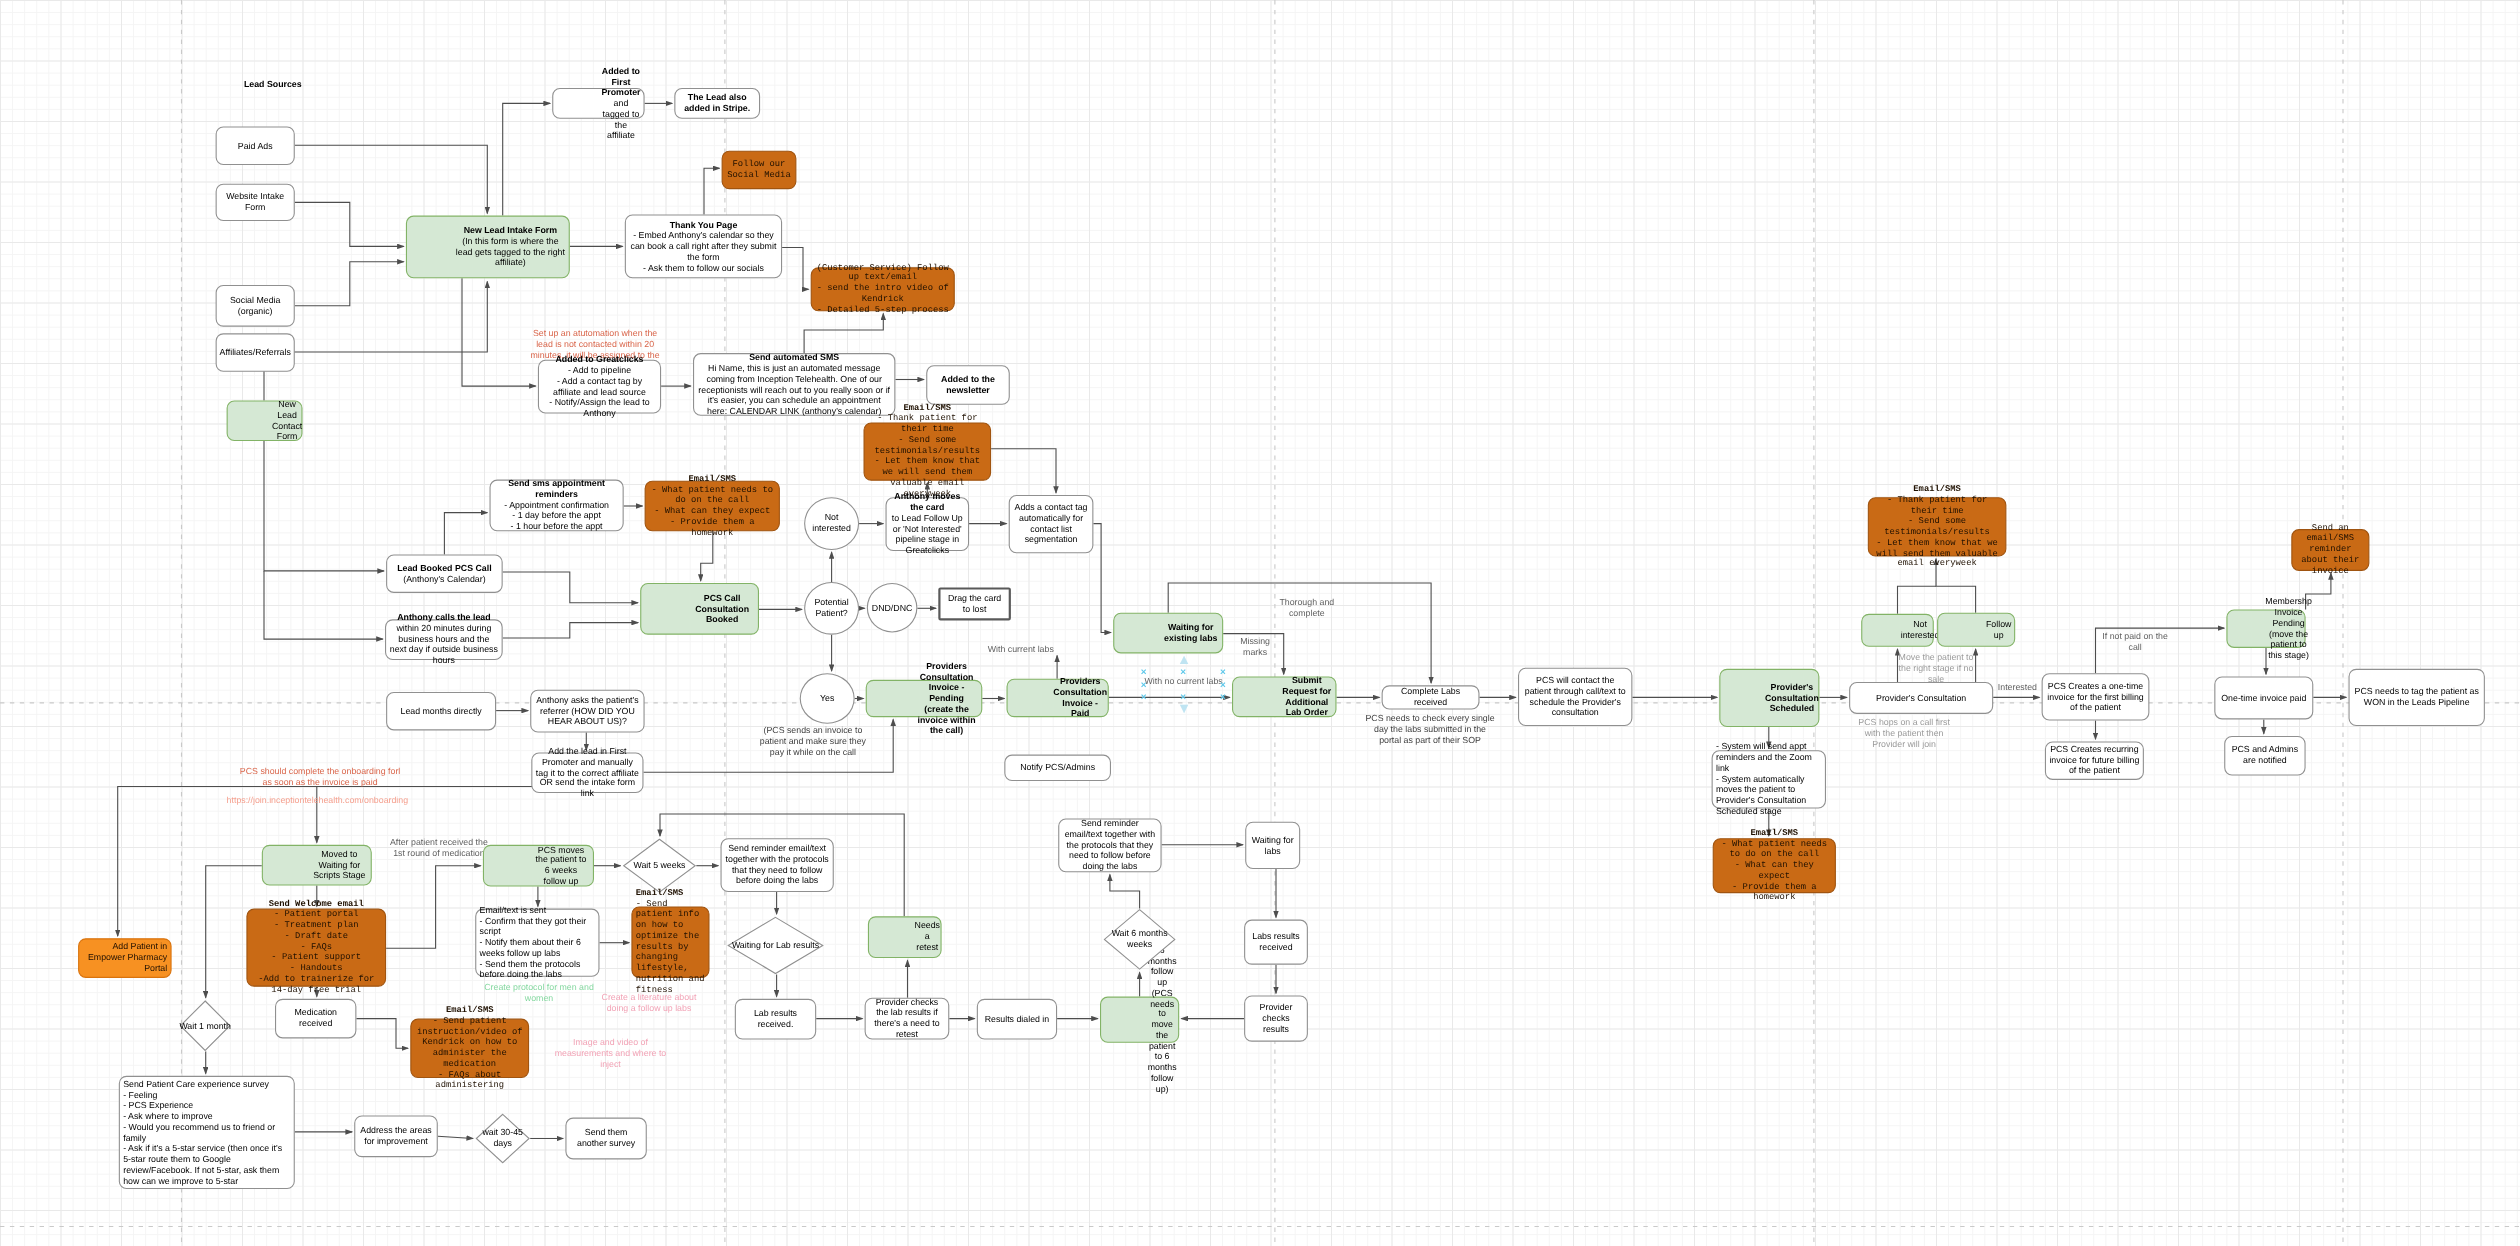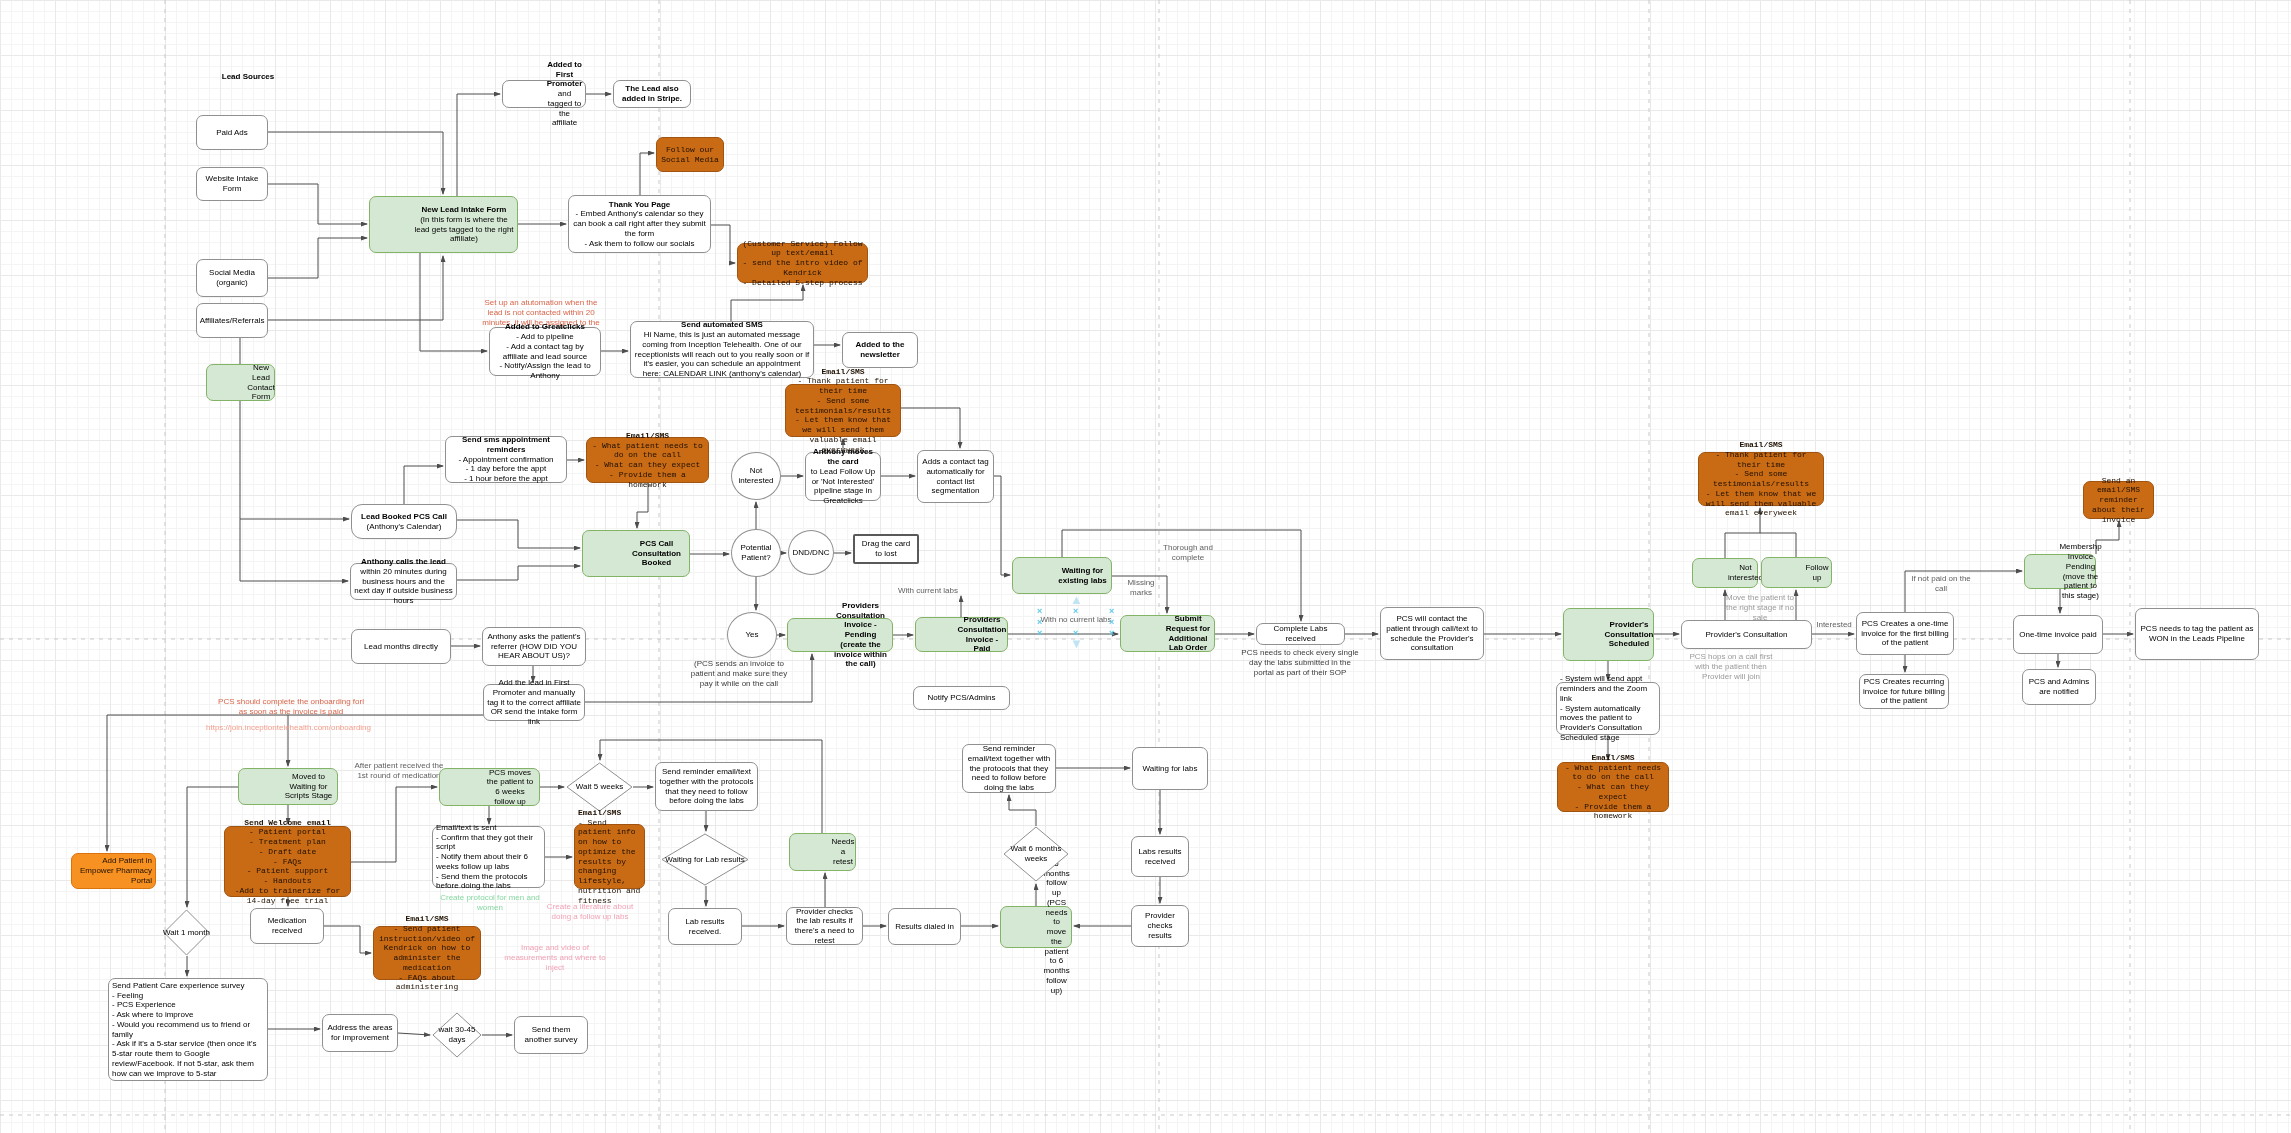--- a/index.html
+++ b/index.html
@@ -213,21 +213,21 @@
       <div class="node circle" style="left: 731px; top: 452px; width: 50px; height: 48px;">
         <span class="body">Not interested</span>
       </div>
       <div class="node plain" style="left: 805px; top: 452px; width: 76px; height: 49px;">
         <span class="head">Anthony moves the card</span>
         <span class="body">to Lead Follow Up or 'Not Interested' pipeline stage in Greatclicks</span>
       </div>
       <div class="node plain" style="left: 917px; top: 450px; width: 77px; height: 53px;">
         <span class="body">Adds a contact tag automatically for contact list segmentation</span>
       </div>
-      <div class="node plain" style="left: 351px; top: 504px; width: 106px; height: 35px; border-radius: 11px;">
+      <div class="node plain" style="left: 351px; top: 504px; width: 106px; height: 35px;">
         <span class="head">Lead Booked PCS Call</span>
         <span class="body">(Anthony's Calendar)</span>
       </div>
       <div class="node green" style="left: 582px; top: 530px; width: 108px; height: 47px;">
         <span class="head">PCS Call Consultation Booked</span>
       </div>
       <div class="node plain" style="left: 350px; top: 563px; width: 107px; height: 37px;">
         <span class="head">Anthony calls the lead</span>
         <span class="body">within 20 minutes during business hours and the next day if outside business hours</span>
       </div>
@@ -387,21 +387,21 @@
       <div class="node diamond" style="left: 1003px; top: 826px; width: 66px; height: 56px; align-items: center;">
         <svg width="66" height="56">
           <polygon points="33,1 65,28 33,55 1,28" fill="#fff" stroke="#909090"></polygon>
         </svg>
         <span class="lbl">Wait 6 months
 weeks</span>
       </div>
       <div class="node plain" style="left: 962px; top: 744px; width: 94px; height: 49px;">
         <span class="body">Send reminder email/text together with the protocols that they need to follow before doing the labs</span>
       </div>
-      <div class="node plain" style="left: 1132px; top: 747px; width: 76px; height: 43px;">
+      <div class="node plain" style="left: 1132px; top: 747px; width: 50px; height: 43px;">
         <span class="body">Waiting for labs</span>
       </div>
       <div class="node plain" style="left: 1131px; top: 836px; width: 58px; height: 41px;">
         <span class="body">Labs results received</span>
       </div>
       <div class="node plain" style="left: 1131px; top: 905px; width: 58px; height: 42px;">
         <span class="body">Provider checks results</span>
       </div>
       <div class="node diamond" style="left: 163px; top: 909px; width: 47px; height: 47px;">
         <svg width="47" height="47">

